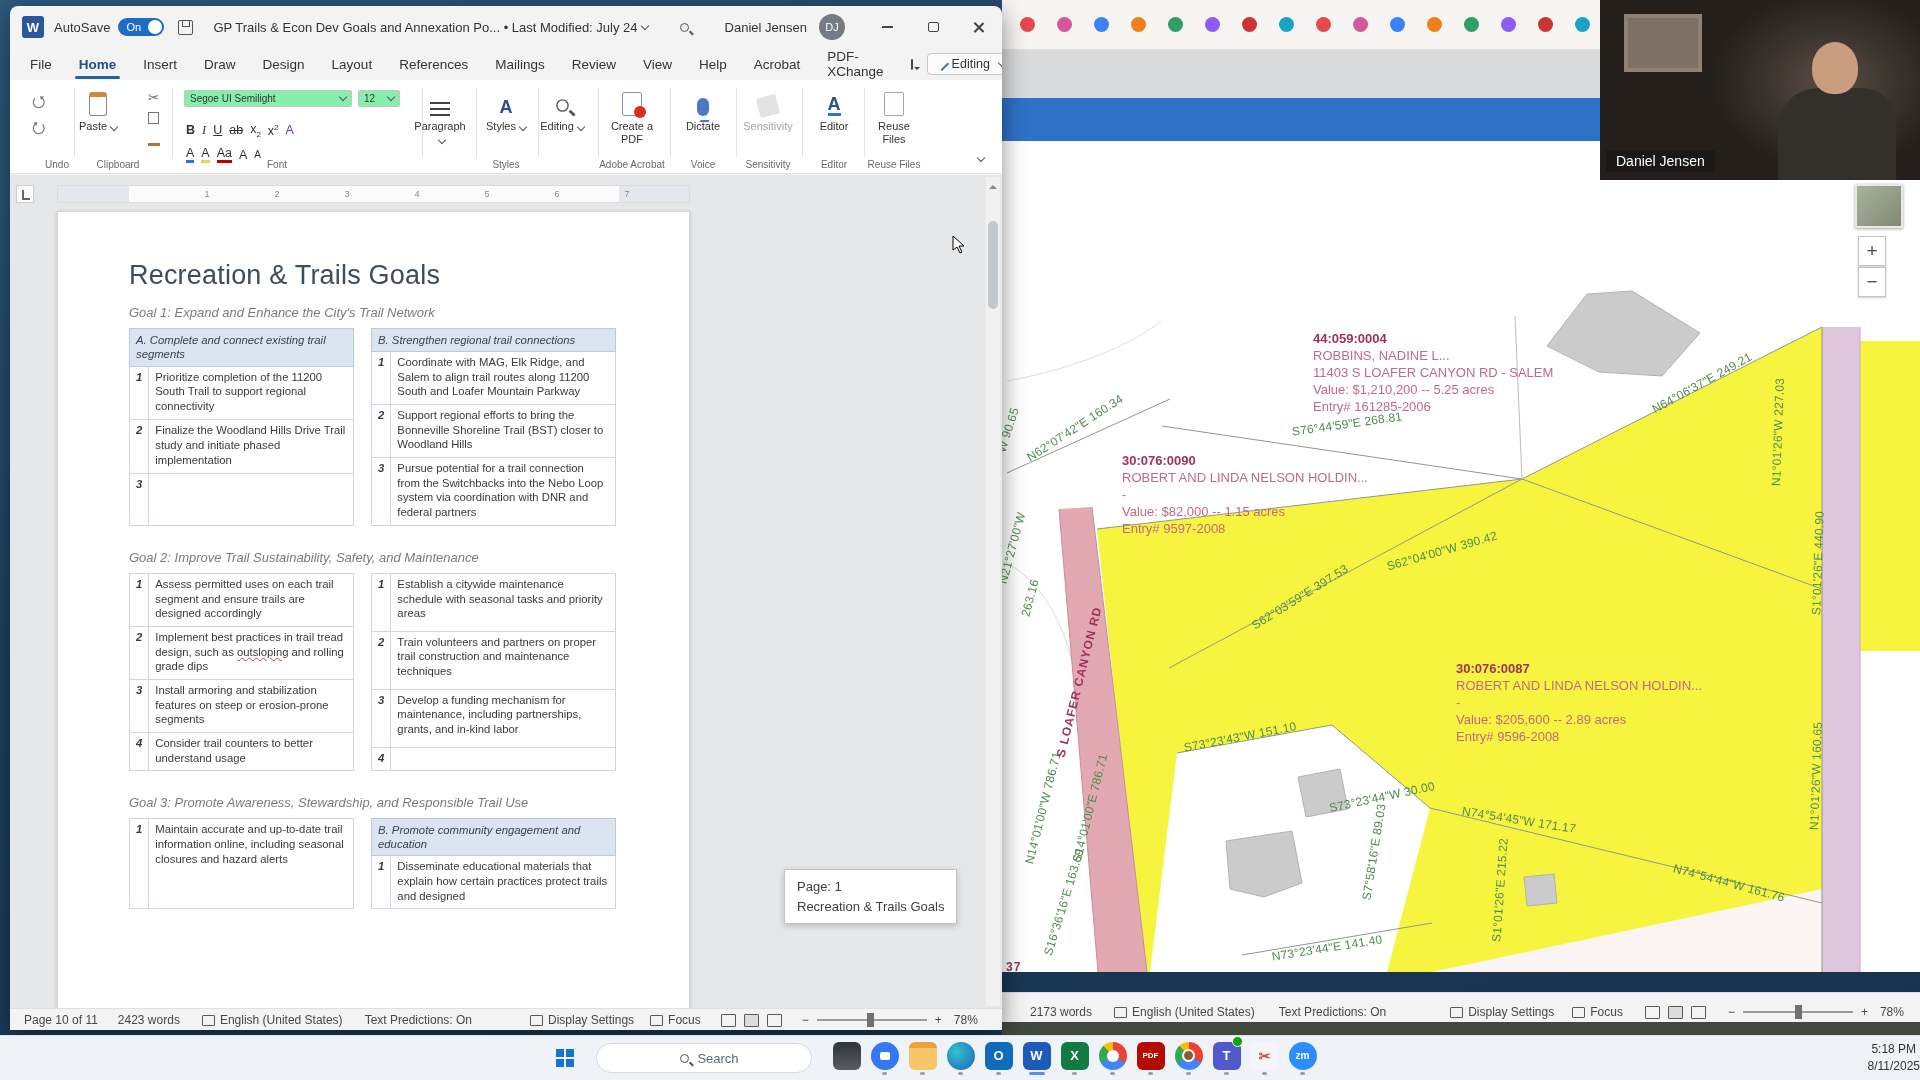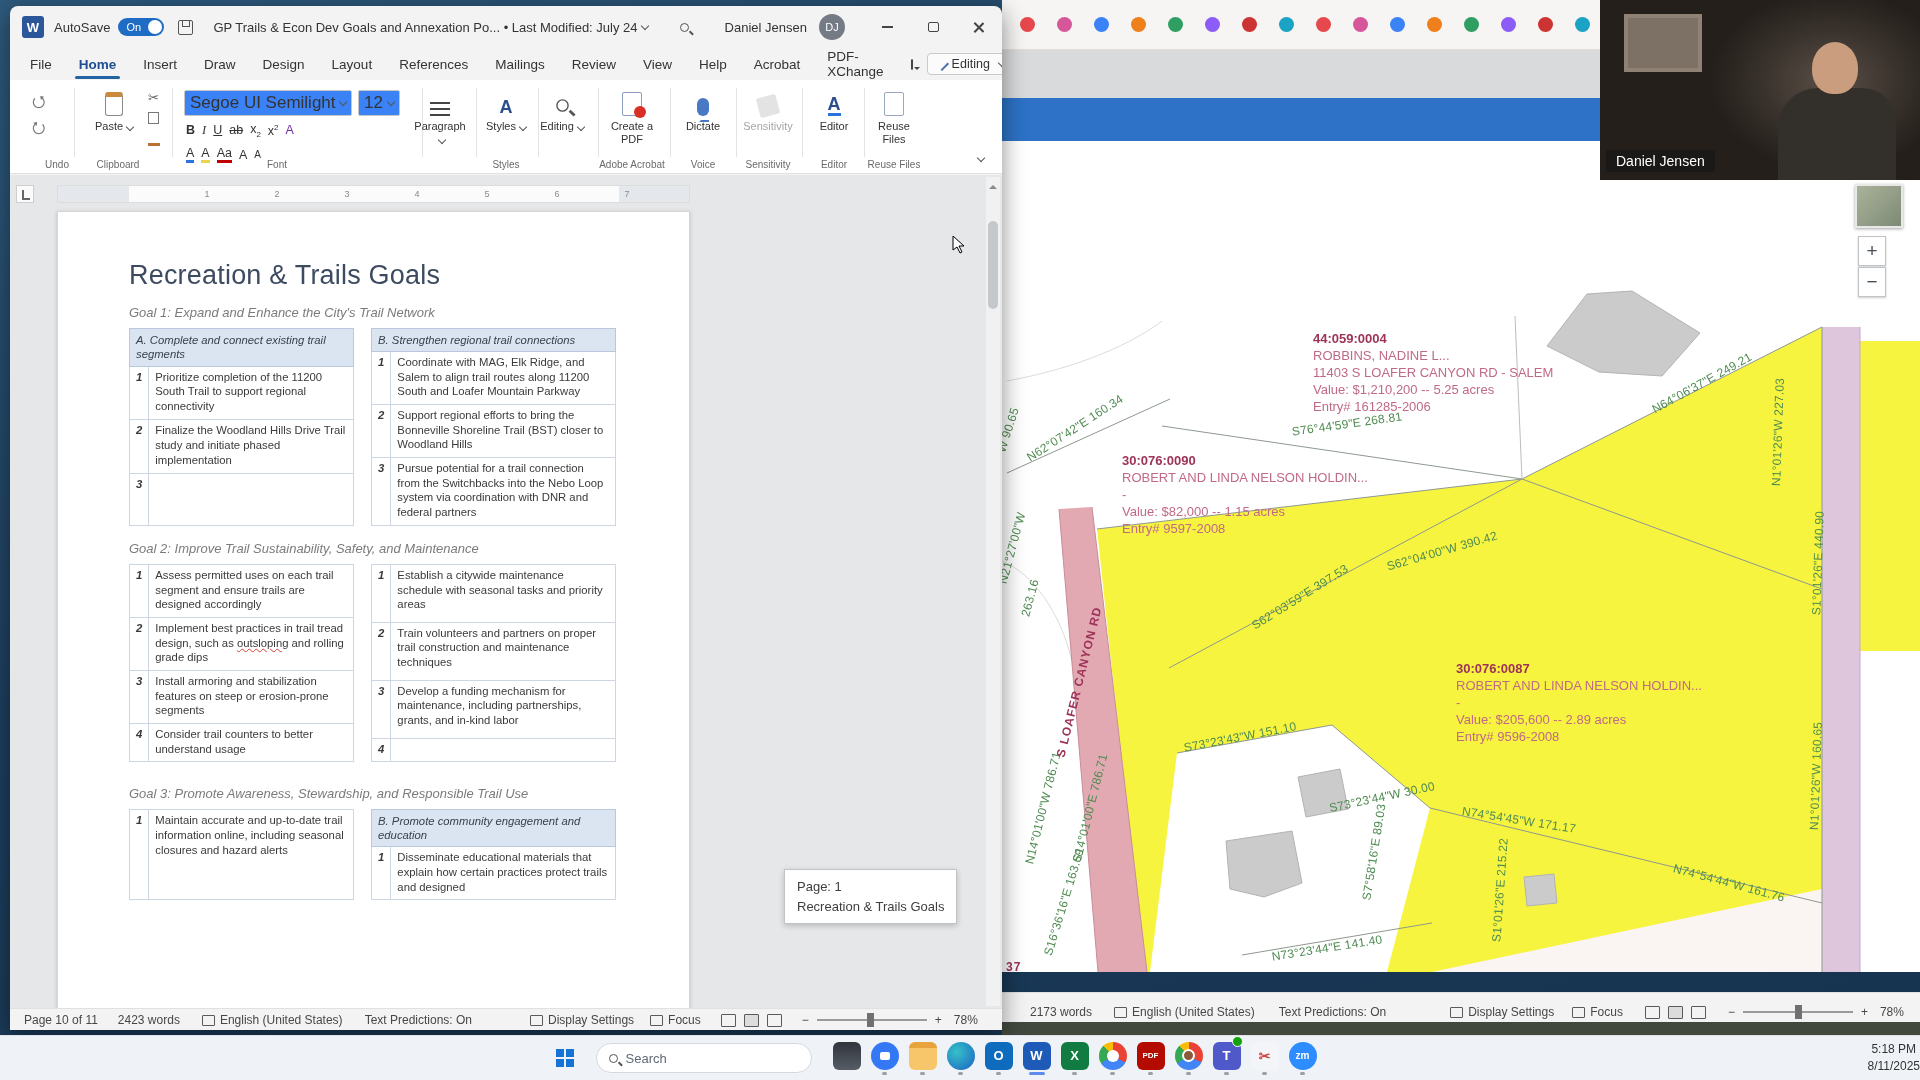--- a/index.html
+++ b/index.html
@@ -75,21 +75,21 @@
   .pencilico{width:10px;height:10px;border-bottom:2px solid #4a6ea9;transform:rotate(-45deg);display:inline-block;}
   .combubble{width:15px;height:11px;border:1.5px solid #444;border-radius:3px;position:relative;display:inline-block;}
   .combubble:after{content:"";position:absolute;left:2px;bottom:-4px;border:3px solid transparent;border-top-color:#444;}
   
   #ribbon{height:94px;background:#ffffff;border-bottom:1px solid #e1e1e1;position:relative;font-size:11px;color:#333;}
   .grouplabel{position:absolute;bottom:3px;font-size:10px;color:#6a6a6a;transform:translateX(-50%);white-space:nowrap;}
   .gsep{position:absolute;top:8px;bottom:16px;width:1px;background:#e3e3e3;}
   .bigbtn{position:absolute;top:6px;width:56px;text-align:center;color:#333;}
   .bigbtn .ic{height:30px;display:flex;align-items:flex-end;justify-content:center;margin-bottom:4px;}
   .bigbtn .lbl{font-size:11px;line-height:1.15;}
-  .fontbox{border:1px solid #c6c6c6;background:#3b82f6;border-radius:2px;padding:2px 5px;font-size:17px;color:#333;display:flex;align-items:center;}
+  .fontbox{border:1px solid #c6c6c6;background:#86efac;border-radius:2px;padding:2px 5px;font-size:10px;color:#333;display:flex;align-items:center;}
   .fmtbtn{display:inline-block;margin-right:7px;font-size:12.5px;color:#333;}
   .micbody{width:12px;height:18px;border-radius:6px;background:#4a79c4;position:relative;}
   .micbody:after{content:"";position:absolute;left:2px;bottom:-6px;width:8px;height:6px;border-bottom:2px solid #4a79c4;border-left:2px solid transparent;}
   .pdfico{width:20px;height:24px;background:#fff;border:1.5px solid #8c9cc0;border-radius:2px;position:relative;}
   .pdfico:after{content:"";position:absolute;right:-5px;bottom:-3px;width:12px;height:12px;border-radius:50%;background:#d93025;}
   .pageico{width:20px;height:24px;background:#fff;border:1.5px solid #9aa7c0;border-radius:2px;}
   .tagico{width:20px;height:20px;background:#e3e3e3;border-radius:2px;transform:rotate(-15deg);}
   .lines3{width:20px;height:14px;border-top:2px solid #444;border-bottom:2px solid #444;position:relative;}
   .lines3:after{content:"";position:absolute;left:0;top:4px;width:100%;height:2px;background:#444;}
   .bigA{font-size:18px;color:#2b4e8c;font-weight:bold;line-height:1;}
@@ -116,21 +116,21 @@
   #vsb .thumb{position:absolute;left:2px;top:44px;width:10px;height:88px;background:#c4c7cb;border-radius:5px;}
   #vsb .up{position:absolute;left:3px;top:4px;width:0;height:0;border:4px solid transparent;border-bottom-color:#8a8a8a;}
   #scrolltip{position:absolute;left:774px;top:694px;background:#fff;border:1px solid #c3c3c3;box-shadow:0 2px 6px rgba(0,0,0,.2);
              font-size:13px;color:#3e3e3e;padding:7px 12px;line-height:1.5;white-space:nowrap;}
   #cursor{position:absolute;left:942px;top:60px;}
   
   #taskbar{left:0;top:1035px;width:1920px;height:45px;background:#eff3f8;border-top:1px solid #dfe3e8;display:flex;align-items:center;}
   #startbtn{display:grid;grid-template-columns:8px 8px;grid-gap:1.5px;margin-left:556px;}
   #startbtn i{width:8px;height:8px;background:#1573d6;display:block;}
   #searchpill{margin-left:22px;width:216px;height:30px;background:#fff;border:1px solid #d4d9e0;border-radius:15px;
-              display:flex;align-items:center;padding-left:12px;color:#5f6a75;font-size:13px;gap:8px;}
+              display:flex;align-items:center;padding-left:12px;color:#5f6a75;font-size:13px;gap:8px;justify-content:center;}
   .tico{width:28px;height:28px;border-radius:6px;display:flex;align-items:center;justify-content:center;
         color:#fff;font-weight:bold;font-size:13px;position:relative;flex:0 0 auto;}
   .tslot{width:38px;display:flex;flex-direction:column;align-items:center;gap:2px;}
   .tdot{width:5px;height:3px;border-radius:2px;background:#9aa0a6;}
   .tdot.none{background:transparent;}
   .tdot.bar{width:16px;background:#5b8def;}
   #clock{margin-left:auto;text-align:center;font-size:12px;color:#333;line-height:1.4;}
 </style>
 </head>
 <body>
@@ -312,21 +312,21 @@
         <span>Editing</span>
         <span class="chev"></span>
       </div>
 
     </div>
 
     <div id="ribbon">
       <div class="abs" style="left:22px;top:10px;font-size:16px;color:#777">⭯</div>
       <div class="abs" style="left:22px;top:36px;font-size:16px;color:#777">⭮</div>
       <div class="gsep" style="left:64px"></div>
-      <div class="bigbtn" style="left:76px">
+      <div class="bigbtn" style="left:60px">
         <div class="ic">
             <span style="width:18px;height:24px;border:1.5px solid #8a8a8a;border-radius:3px;background:#fff;display:inline-block;border-top:5px solid #c98a3a"></span>
           </div>
         <div class="lbl"><span>Paste</span><span class="chev"></span></div>
       </div>
       <div class="abs" style="left:138px;top:10px;font-size:13px;color:#666">✂</div>
       <div class="abs" style="left:138px;top:32px;width:11px;height:12px;border:1.3px solid #777;background:#fff"></div>
       <div class="abs" style="left:138px;top:56px;width:12px;height:10px;border-bottom:3px solid #b87333"></div>
       <div class="gsep" style="left:162px"></div>
       <div class="abs flex" style="left:174px;top:10px">
@@ -475,21 +475,21 @@
                   <td>Support regional efforts to bring the Bonneville Shoreline Trail (BST) closer to Woodland Hills</td>
                 </tr>
             <tr>
                   <td class="n">3</td>
                   <td>Pursue potential for a trail connection from the Switchbacks into the Nebo Loop system via coordination with DNR and federal partners</td>
                 </tr>
           </tbody>
             </table>
         </div>
 
-        <div class="goal" style="margin-top:15px">Goal 2: Improve Trail Sustainability, Safety, and Maintenance</div>
+        <div class="goal" style="margin-top:24px">Goal 2: Improve Trail Sustainability, Safety, and Maintenance</div>
         <div class="trow">
           <table class="gt ta">
             <tbody>
             <tr>
                   <td class="n">1</td>
                   <td>Assess permitted uses on each trail segment and ensure trails are designed accordingly</td>
                 </tr>
             <tr>
                   <td class="n">2</td>
                 <td><span>Implement best practices in trail tread design, such as </span><span class="sp">outsloping</span><span> and rolling grade dips</span></td>

